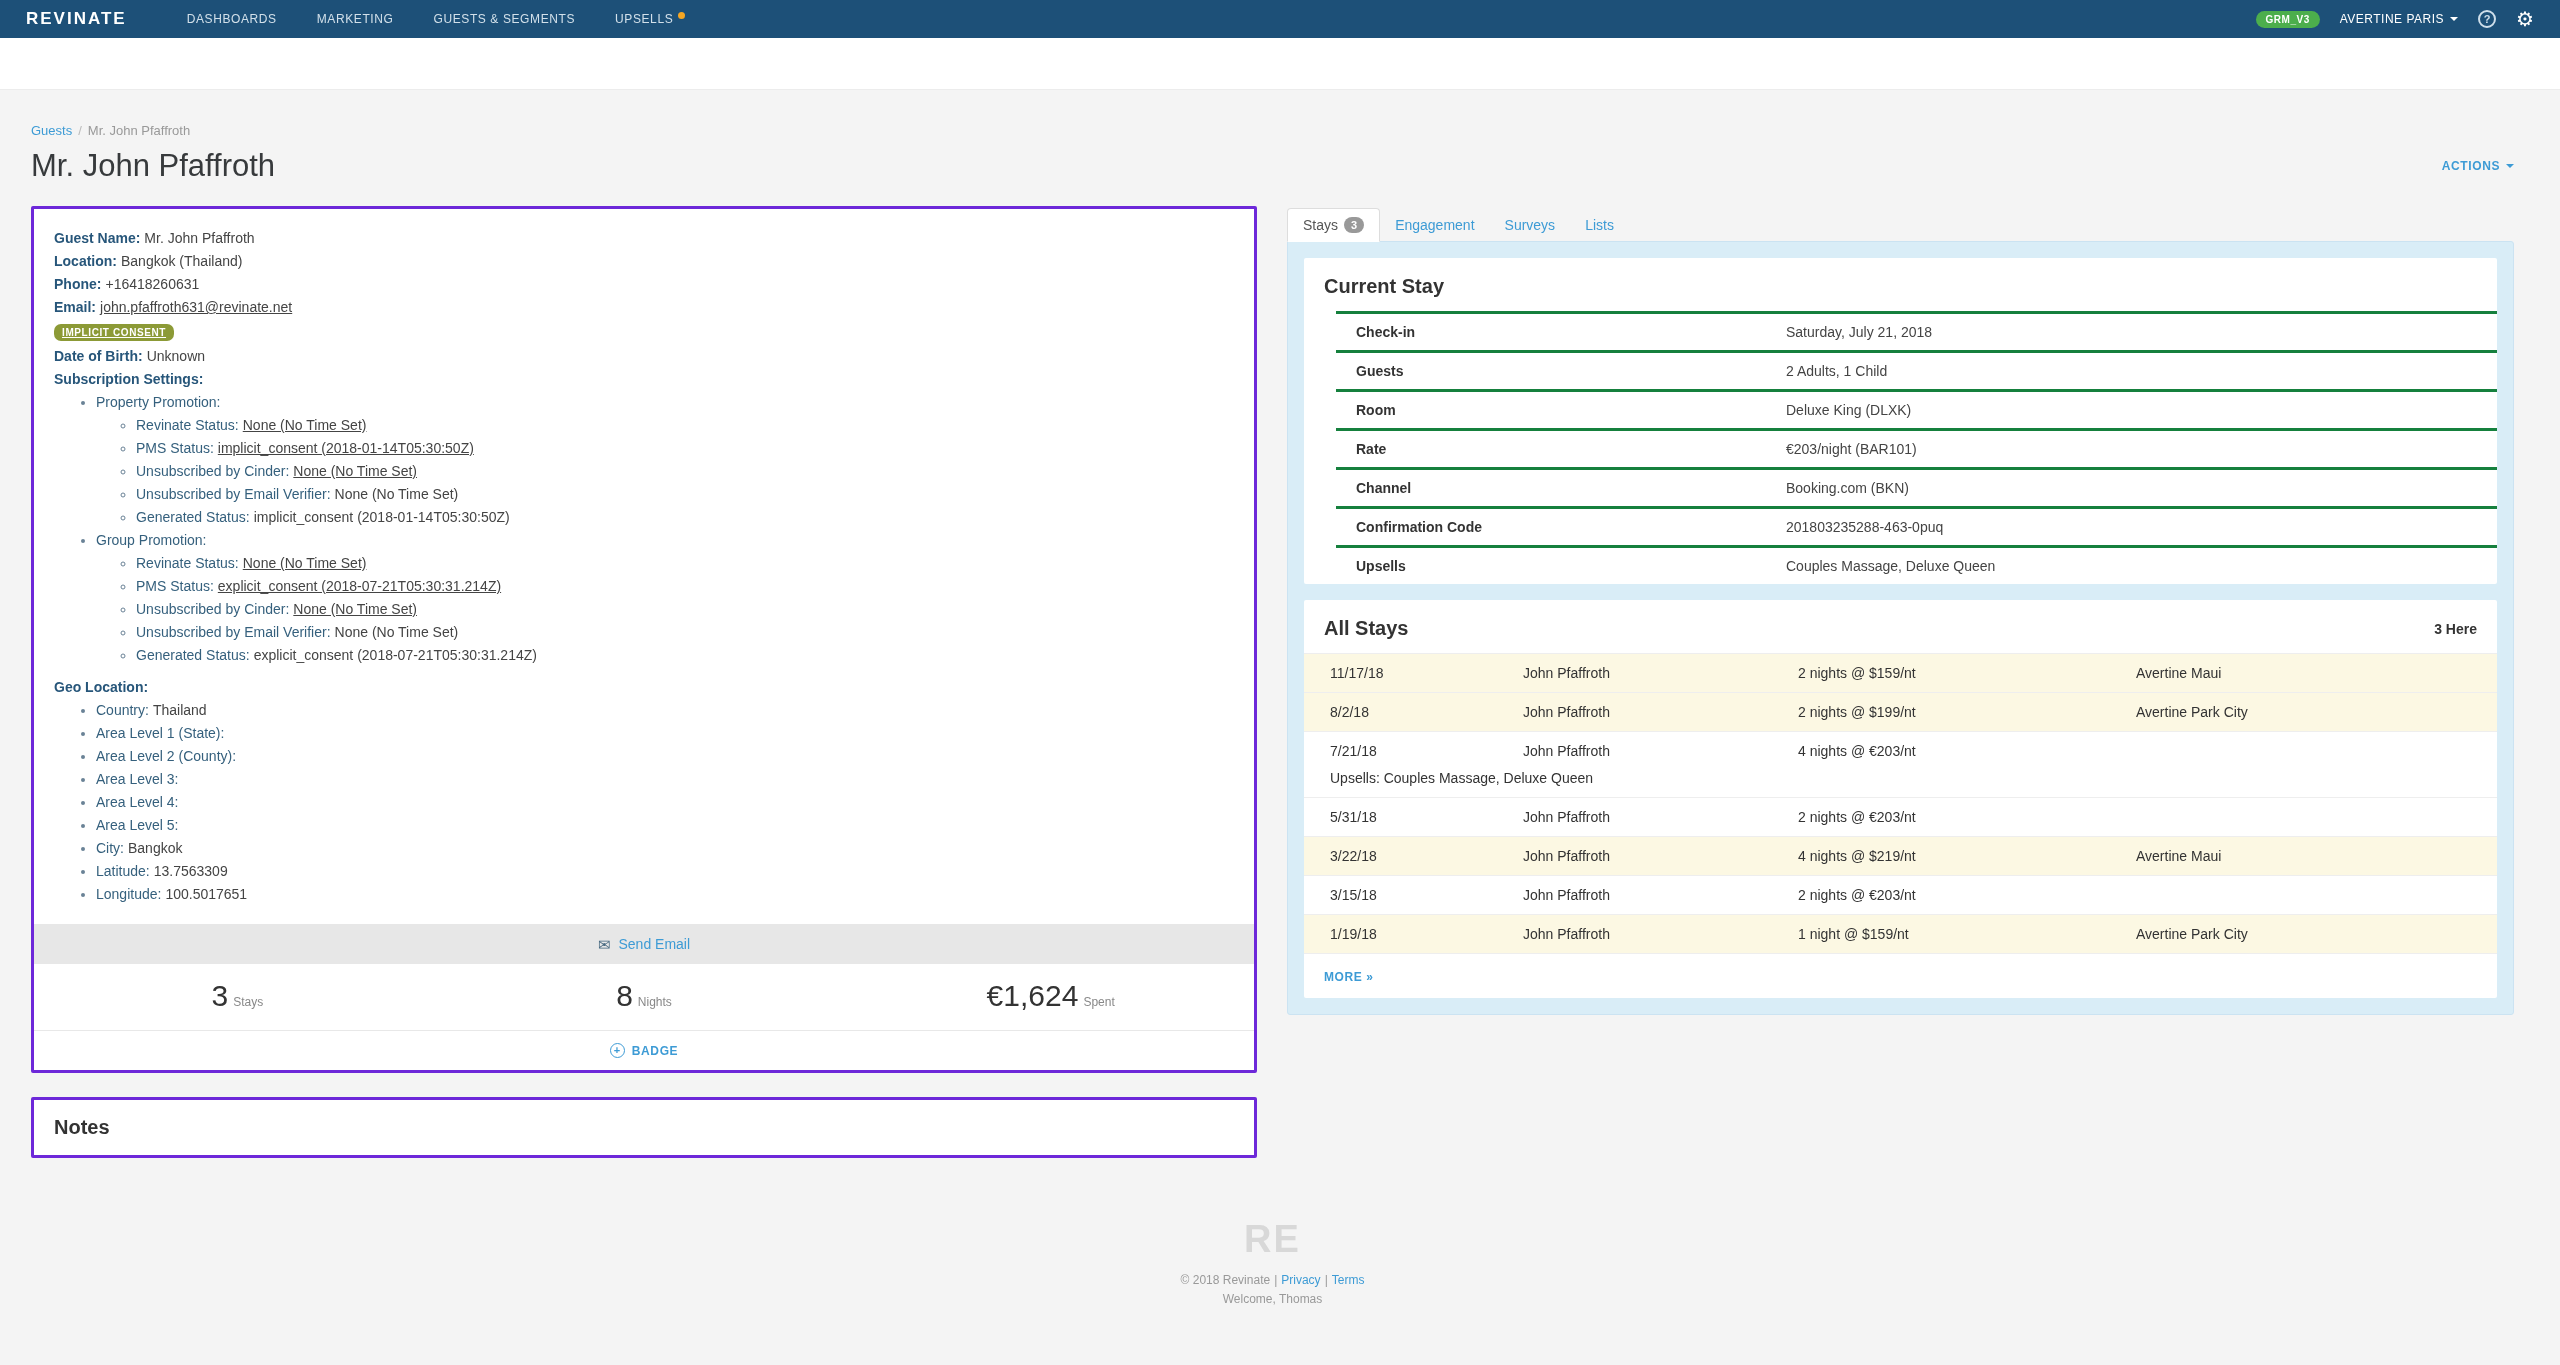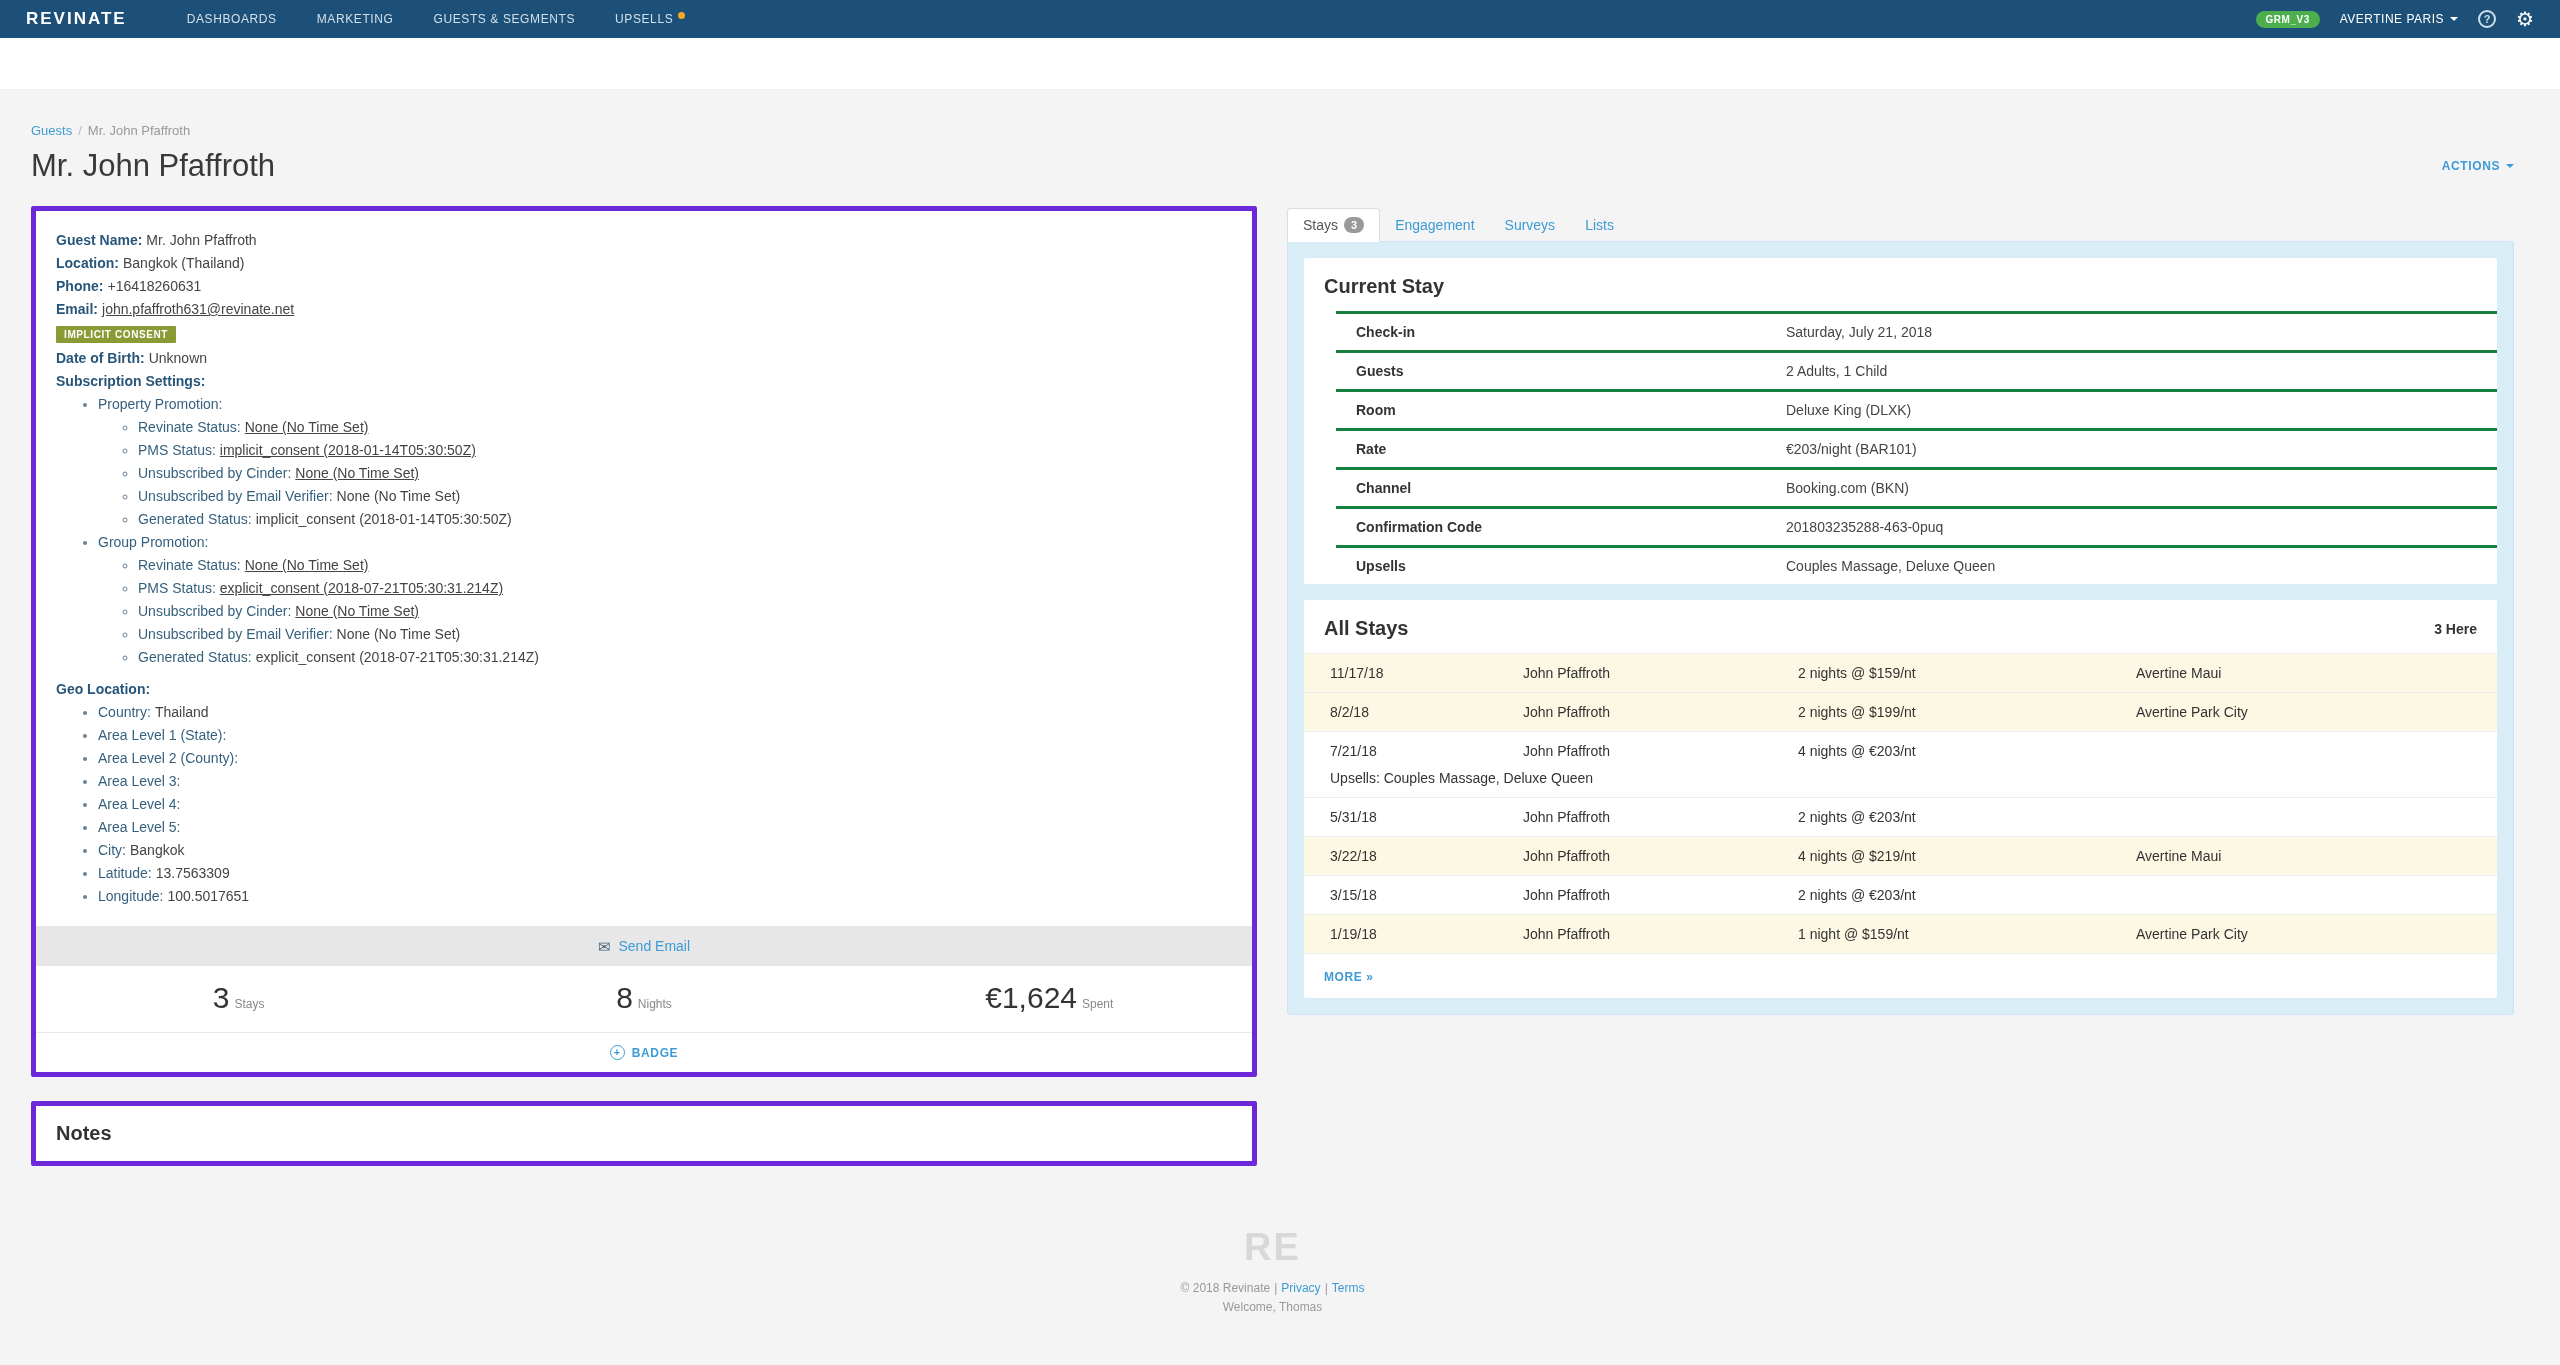--- a/index.html
+++ b/index.html
@@ -40,31 +40,31 @@
   .breadcrumb a { color: #3d9bd5; }
   .breadcrumb .sep { margin: 0 6px; color: #bbb; }
   .page-header { display: flex; align-items: center; margin: 10px 0 22px; }
   .page-title { font-size: 31px; font-weight: 500; color: #373a3c; }
   .actions-btn { margin-left: auto; color: #3d9bd5; font-size: 12px; font-weight: bold; letter-spacing: .6px; display: flex; align-items: center; }
 
   .columns { display: flex; gap: 30px; align-items: flex-start; }
   .left-col { width: 1226px; flex: none; }
   .right-col { flex: 1; min-width: 0; }
 
-  .card { background: #fff; border: 5px solid #6d28d9; border-radius: 2px; }
+  .card { background: #fff; border: 3px solid #6d28d9; border-radius: 2px; }
 
   
   .guest-info { padding: 18px 20px; }
   .field { line-height: 23px; }
   .flabel { font-weight: bold; color: #27567a; margin-right: 4px; }
   .fvalue { color: #444; }
   .u { text-decoration: underline; color: #444; }
   .consent-badge {
     display: inline-block; background: #8c9a36; color: #fff; font-size: 10px;
-    font-weight: bold; letter-spacing: .6px; padding: 3px 8px; border-radius: 1px; margin: 5px 0 4px;
+    font-weight: bold; letter-spacing: .6px; padding: 3px 8px; border-radius: 7px; margin: 5px 0 4px; text-decoration: underline;
   }
   ul.blist { list-style: disc; padding-left: 42px; color: #5b7documentElement0; }
   ul.blist, ul.blist ul { margin: 0; }
   ul.blist { color: #6a8296; }
   ul.blist ul { list-style: circle; padding-left: 40px; }
   ul.blist li { line-height: 23px; }
   .llabel { color: #35607d; margin-right: 4px; }
   .lvalue { color: #444; }
   .geo-label { margin-top: 9px; }
 

